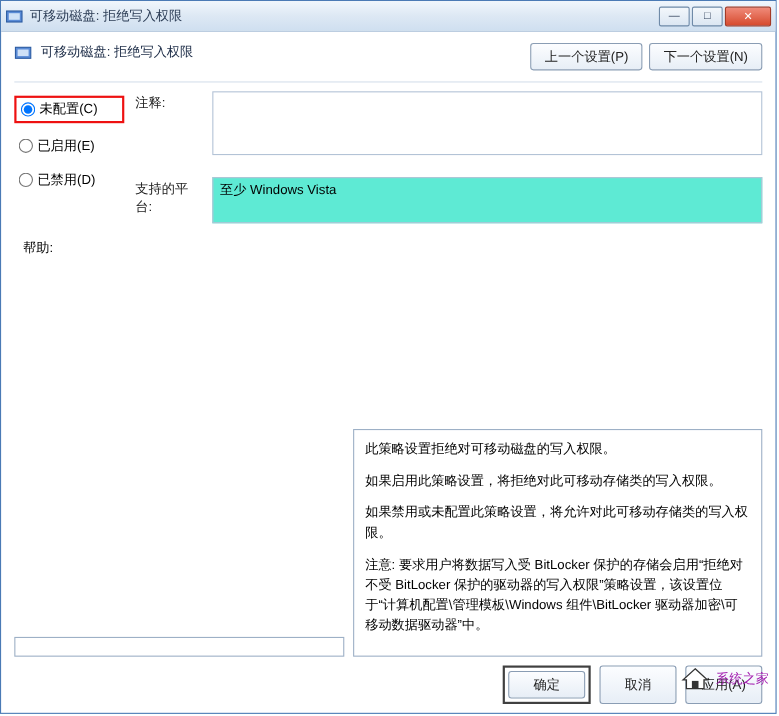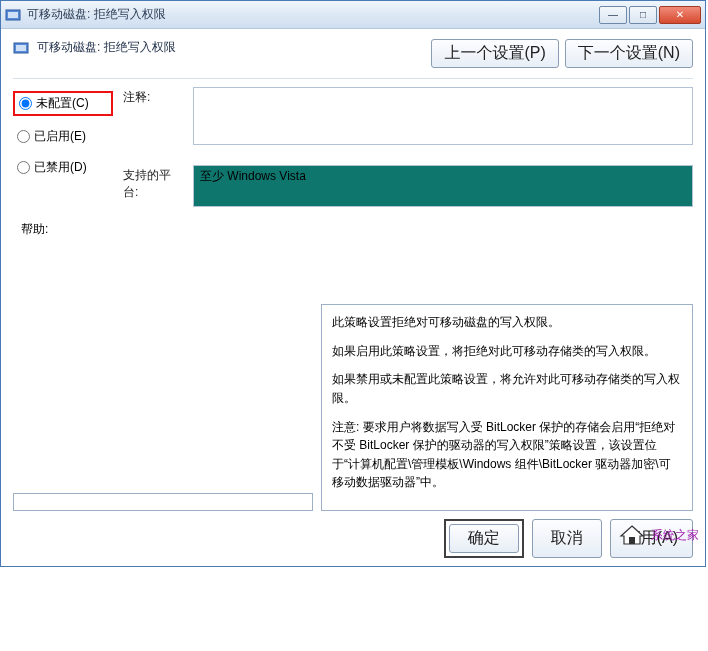--- a/index.html
+++ b/index.html
@@ -6,21 +6,21 @@
 body {
   font-family: "Microsoft YaHei", "微软雅黑", Tahoma, sans-serif;
   font-size: 12px;
   background: #fff;
   width: 708px;
   height: 651px;
   overflow: hidden;
 }
 .window {
   width: 706px;
-  height: 567px;
+  height: 649px;
   border: 1px solid #4a7ab5;
   background: #fff;
   position: relative;
 }
 .titlebar {
   height: 28px;
   background: linear-gradient(to bottom, #f0f6fc 0%, #dde8f4 50%, #cfdff0 100%);
   border-bottom: 1px solid #b5c8dd;
   display: flex;
   align-items: center;
@@ -77,21 +77,21 @@
 .nav-btns {
   display: flex;
   gap: 6px;
   margin-left: auto;
 }
 .btn {
   border: 1px solid #8a9db4;
   background: linear-gradient(to bottom,#fcfdff,#e7eef6);
   border-radius: 3px;
   padding: 3px 12px;
-  font-size: 16px;
+  font-size: 12px;
   color: #222;
   min-width: 100px;
   cursor: pointer;
 }
 .divider {
   border-top: 1px solid #d6e0eb;
   margin: 4px 0 8px 0;
 }
 .config-row {
   display: flex;
@@ -133,21 +133,21 @@
   background: #fff;
   resize: none;
   font-family: inherit;
   font-size: 12px;
   padding: 2px 4px;
 }
 .platform-box {
   width: 100%;
   height: 42px;
   border: 1px solid #b3c3d6;
-  background: #0f766e;
+  background: #5eead4;
   padding: 2px 6px;
   overflow: auto;
 }
 .mid-labels {
   display: flex;
   margin-top: 14px;
   margin-bottom: 4px;
 }
 .mid-labels .opt-lbl {
   width: 300px;

